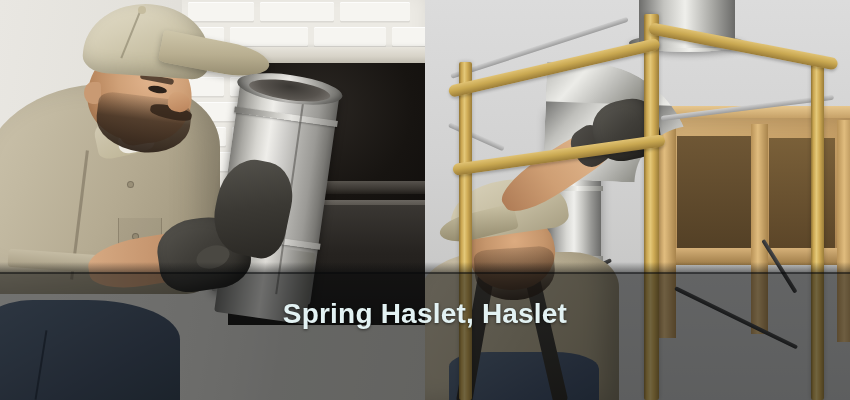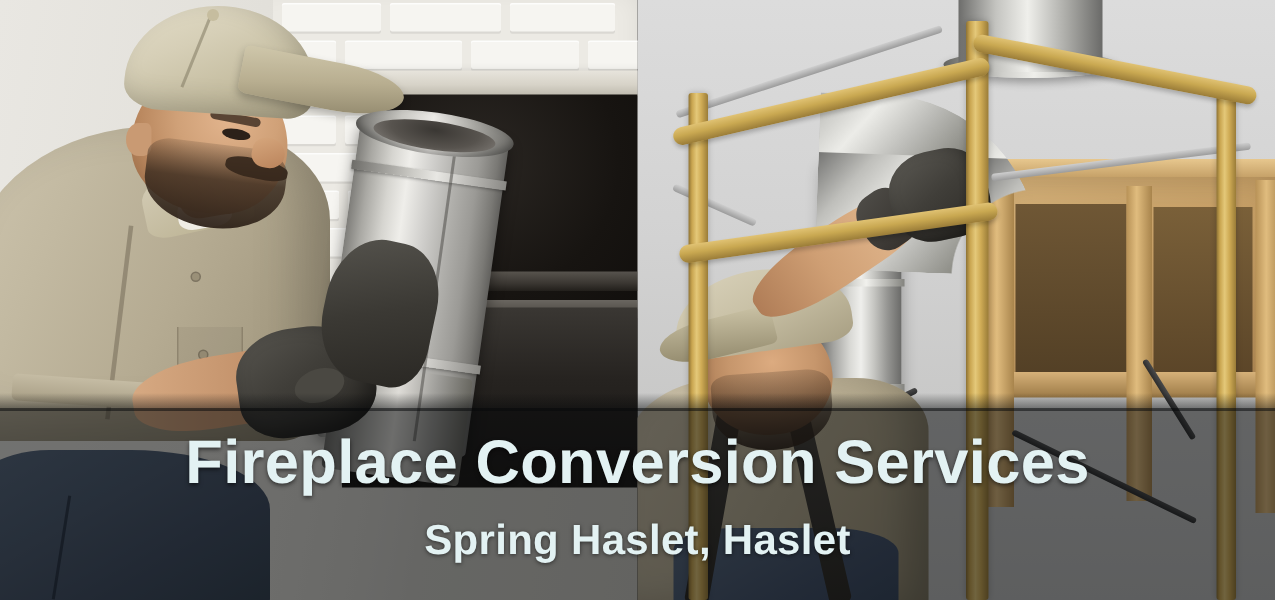--- a/index.html
+++ b/index.html
@@ -599,17 +599,16 @@
       <div class="rail r1"></div>
       <div class="rail r2"></div>
       <div class="rail r3"></div>
     </div>
   </div>
 
   <div class="overlay-feather"></div>
   <div class="overlay-band"></div>
 
   <div class="caption">
-    <div class="banner-title">Fireplace Conversion Services</div>
     <div class="banner-subtitle">Spring Haslet, Haslet</div>
   </div>
 
 </div>
 
 </body></html>

